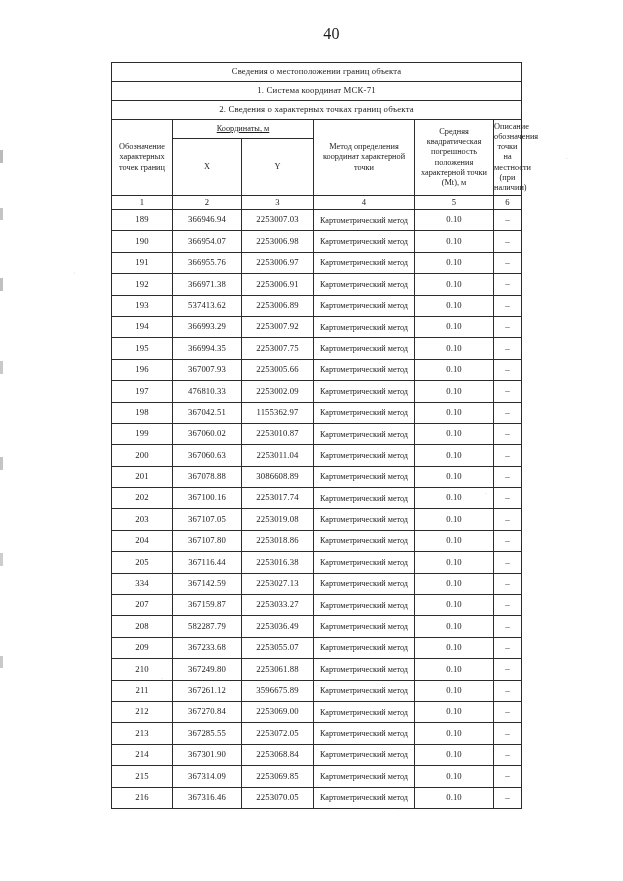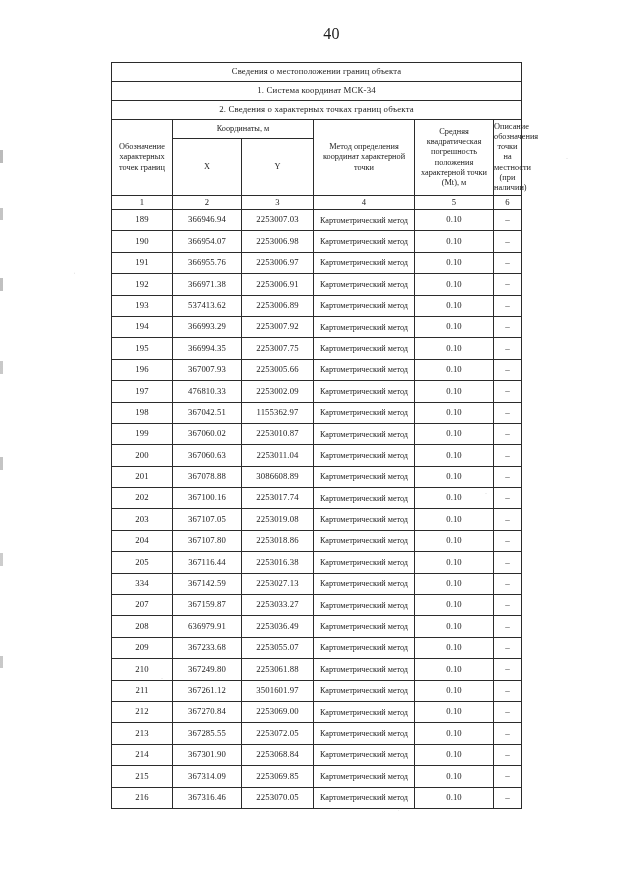--- a/index.html
+++ b/index.html
@@ -102,21 +102,21 @@
   }
 
   
   .hdr td {
     font-size: 8.3px;
     padding: 2px 1px;
     line-height: 1.22;
   }
   .hdr-tall { height: 74px; }
   .hdr-xy   { height: 56px; }
-  .coord-label { height: 18px; }
+  .coord-label { height: 18px; text-decoration: underline; }
 
   
   .numrow td {
     height: 13px;
     font-size: 8.6px;
   }
 
   
   .data-row td {
     height: 20.4px;
@@ -155,21 +155,21 @@
         <col class="c5">
         <col class="c6">
     </colgroup>
     <tbody>
 
       <tr class="banner-center">
         <td colspan="6">Сведения о местоположении границ объекта</td>
       </tr>
 
       <tr class="banner-left">
-        <td colspan="6">1. Система координат МСК-34</td>
+        <td colspan="6">1. Система координат МСК-71</td>
       </tr>
 
       <tr class="banner-left">
         <td colspan="6">2. Сведения о характерных точках границ объекта</td>
       </tr>
 
       <tr class="hdr">
         <td rowspan="2" class="hdr-tall">Обозначение характерных точек границ</td>
         <td colspan="2" class="coord-label">Координаты, м</td>
         <td rowspan="2" class="hdr-tall">Метод определения координат характерной точки</td>
@@ -338,21 +338,21 @@
         <tr class="data-row">
           <td>207</td>
           <td>367159.87</td>
           <td>2253033.27</td>
           <td class="method">Картометрический метод</td>
           <td>0.10</td>
           <td class="dash">–</td>
         </tr>
         <tr class="data-row">
           <td>208</td>
-          <td>636979.91</td>
+          <td>582287.79</td>
           <td>2253036.49</td>
           <td class="method">Картометрический метод</td>
           <td>0.10</td>
           <td class="dash">–</td>
         </tr>
         <tr class="data-row">
           <td>209</td>
           <td>367233.68</td>
           <td>2253055.07</td>
           <td class="method">Картометрический метод</td>
@@ -363,21 +363,21 @@
           <td>210</td>
           <td>367249.80</td>
           <td>2253061.88</td>
           <td class="method">Картометрический метод</td>
           <td>0.10</td>
           <td class="dash">–</td>
         </tr>
         <tr class="data-row">
           <td>211</td>
           <td>367261.12</td>
-          <td>3501601.97</td>
+          <td>3596675.89</td>
           <td class="method">Картометрический метод</td>
           <td>0.10</td>
           <td class="dash">–</td>
         </tr>
         <tr class="data-row">
           <td>212</td>
           <td>367270.84</td>
           <td>2253069.00</td>
           <td class="method">Картометрический метод</td>
           <td>0.10</td>

